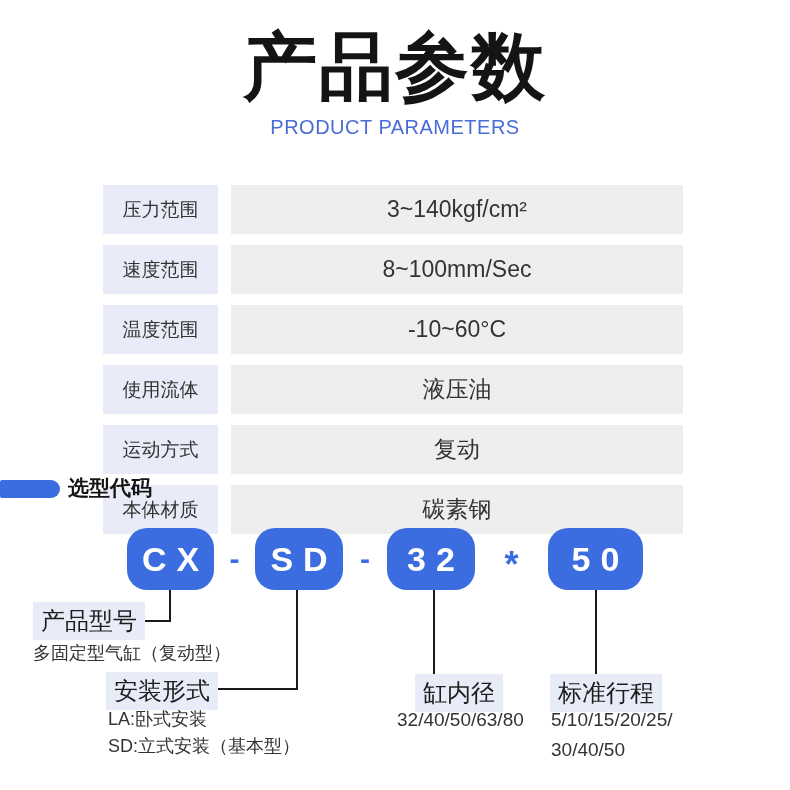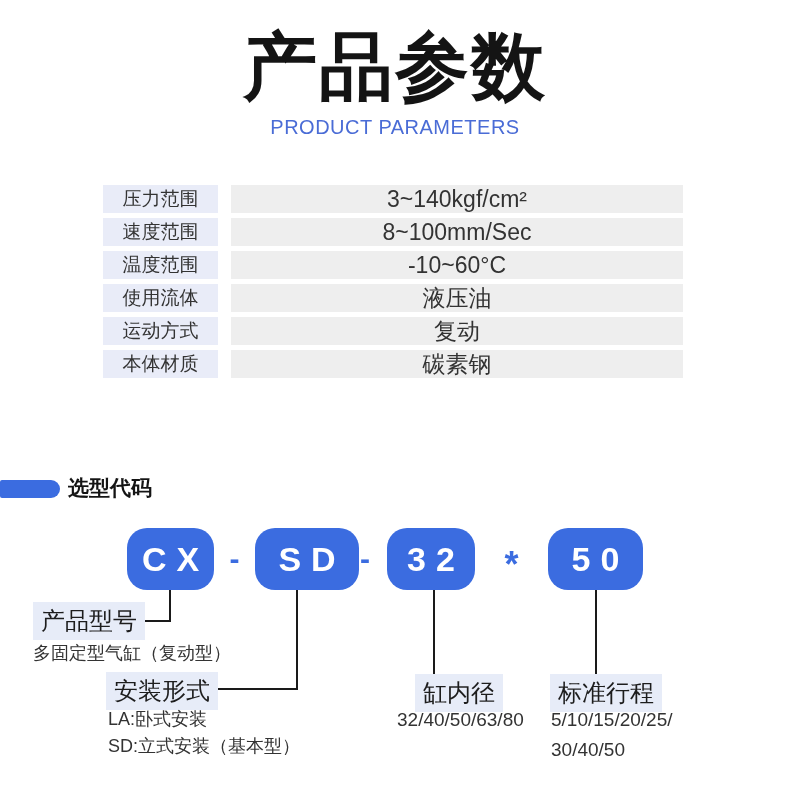--- a/index.html
+++ b/index.html
@@ -34,22 +34,22 @@
   }
 
   
   .spec-table {
     position: absolute;
     left: 103px; top: 185px;
     width: 580px;
   }
   .spec-row {
     display: flex;
-    height: 28px;
-    margin-bottom: 5px;
+    height: 49px;
+    margin-bottom: 11px;
     gap: 7px;
   }
   .spec-label {
     width: 115px;
     margin-right: 6px;
     background: #e9ecf8;
     display: flex; align-items: center; justify-content: center;
     font-size: 19px;
     color: #333;
     flex-shrink: 0;
@@ -84,21 +84,21 @@
     top: 528px; height: 62px;
     background: #3b6ce0;
     color: #ffffff;
     font-weight: bold;
     font-size: 34px;
     letter-spacing: 10px;
     text-indent: 10px;
     display: flex; align-items: center; justify-content: center; border-radius: 20px;
   }
   .box-model  { left: 127px; width: 87px; }
-  .box-mount  { left: 255px; width: 104px; }
+  .box-mount  { left: 255px; width: 88px; }
   .box-bore   { left: 387px; width: 88px; }
   .box-stroke { left: 548px; width: 95px; }
 
   .code-sep {
     position: absolute;
     top: 528px; height: 62px;
     display: flex; align-items: center; justify-content: center;
     color: #3b6ce0;
     font-weight: bold;
     font-size: 30px;

